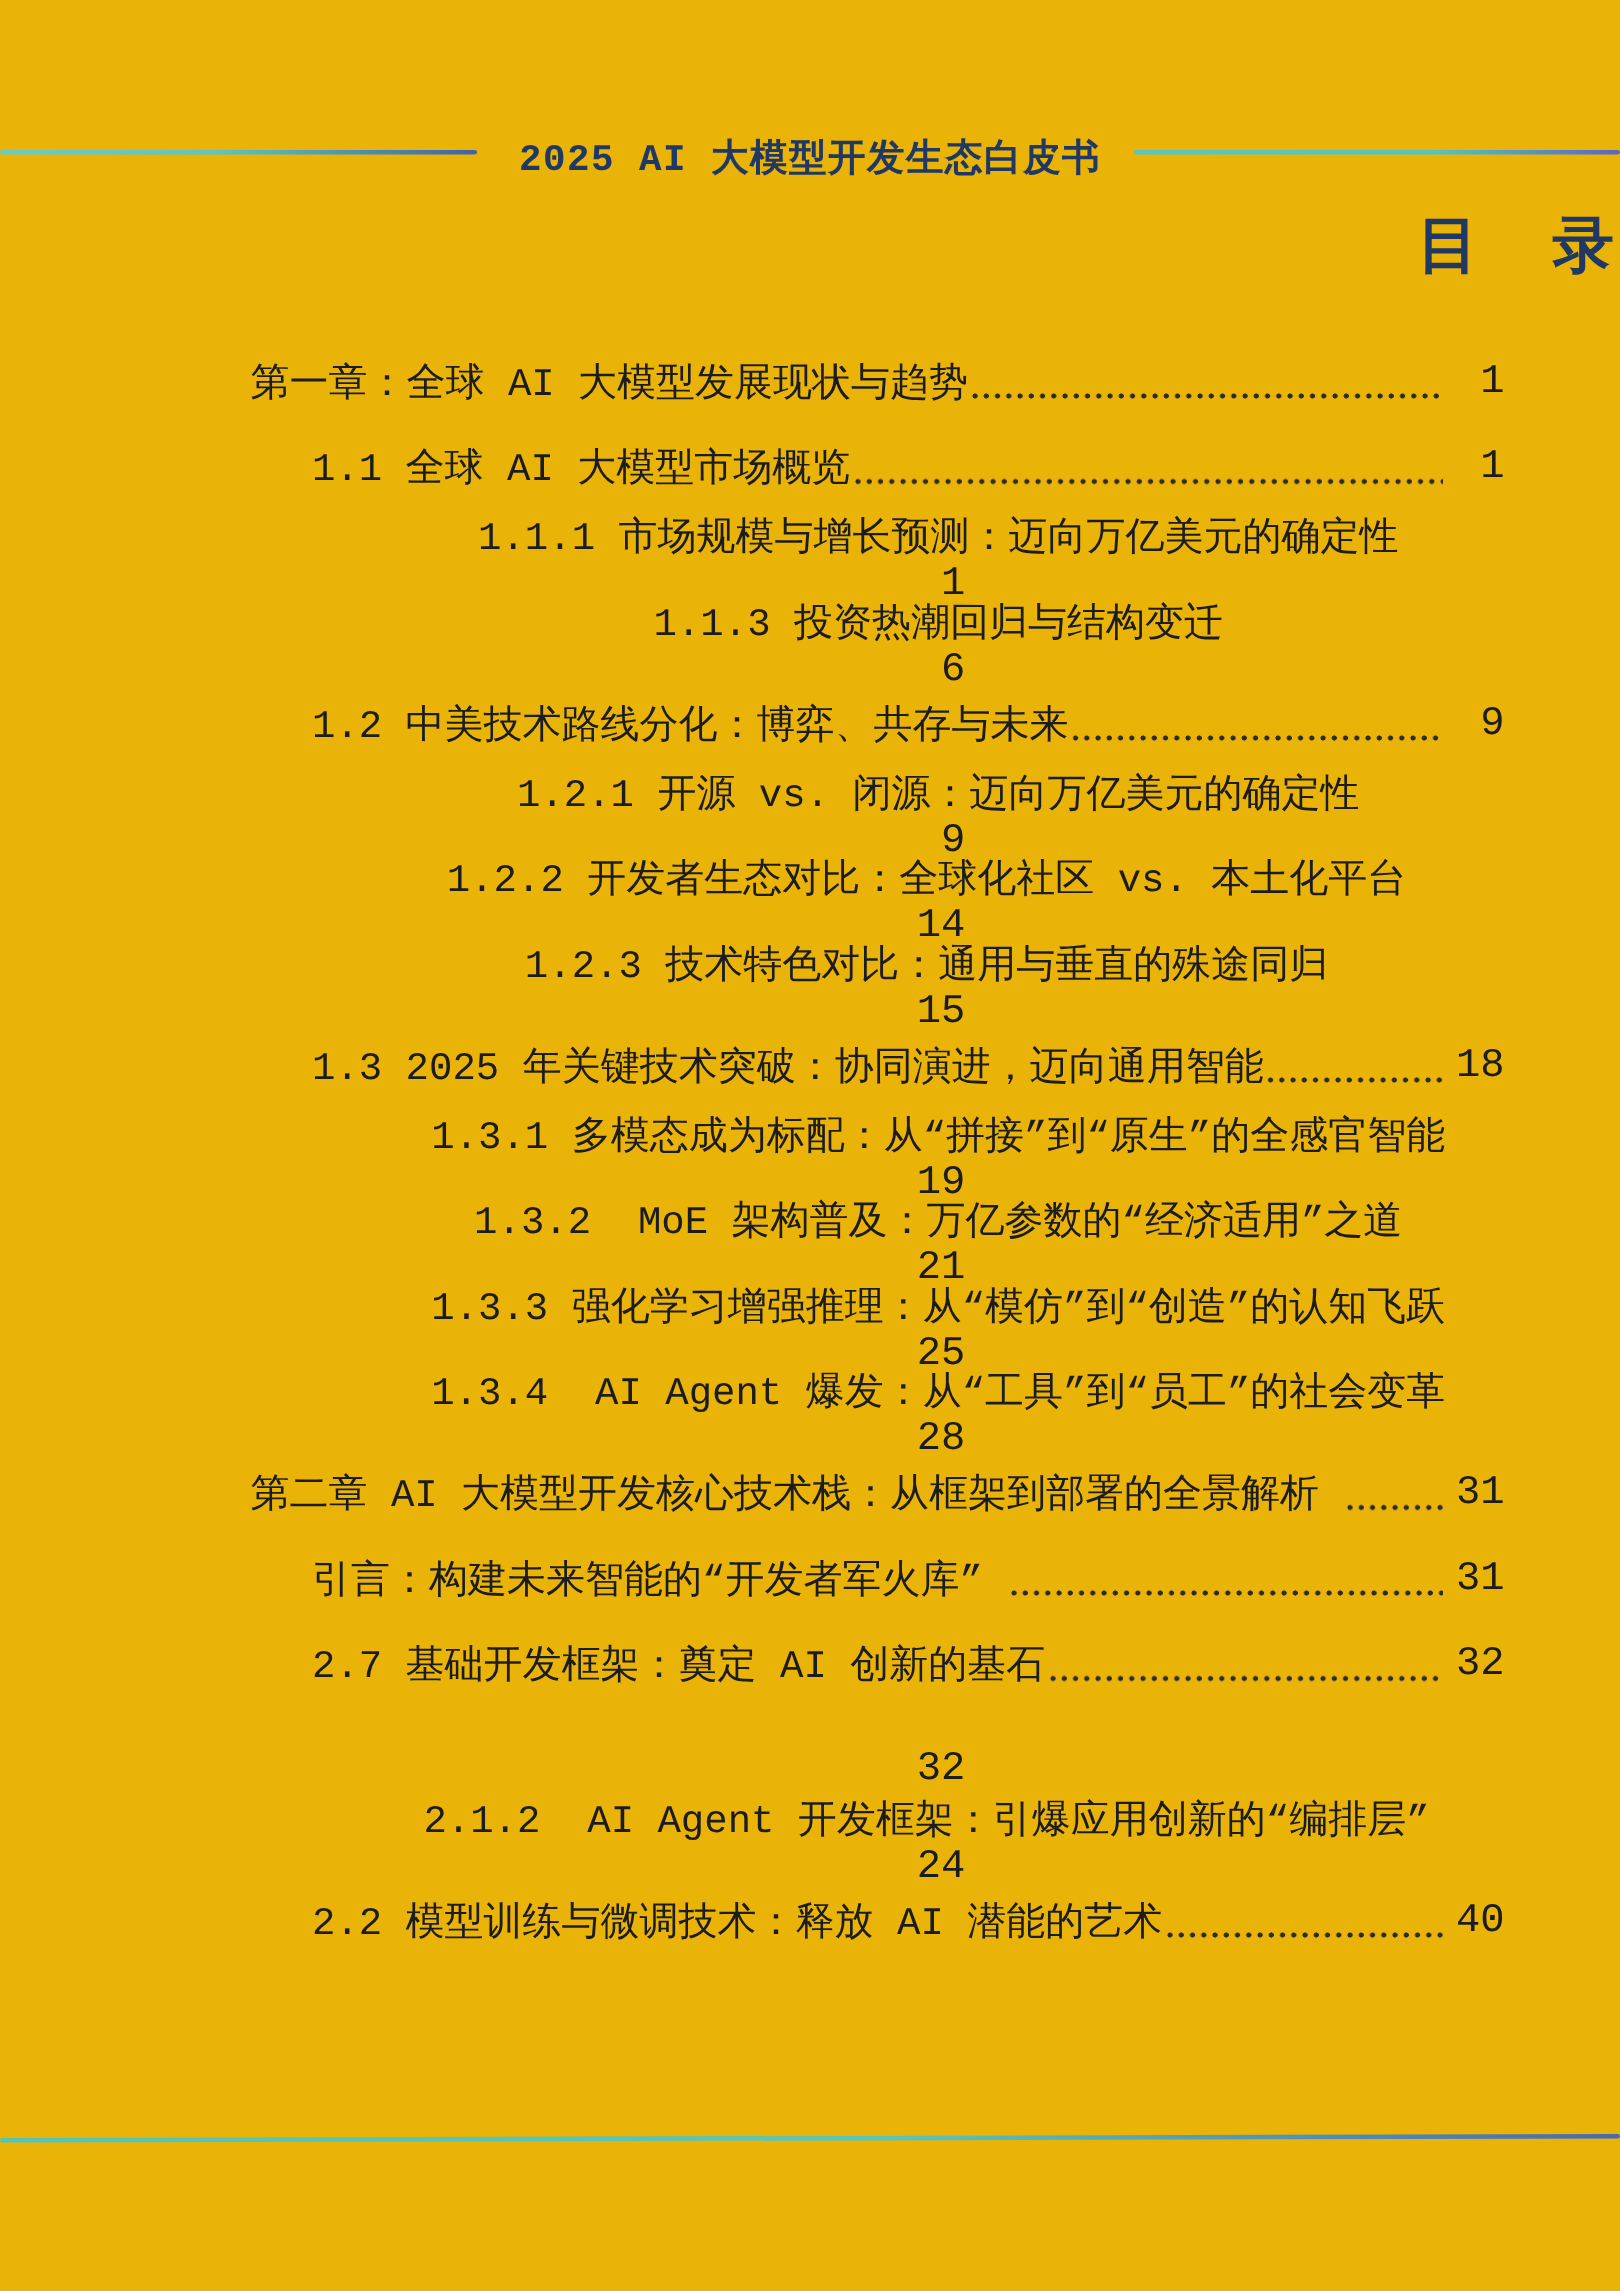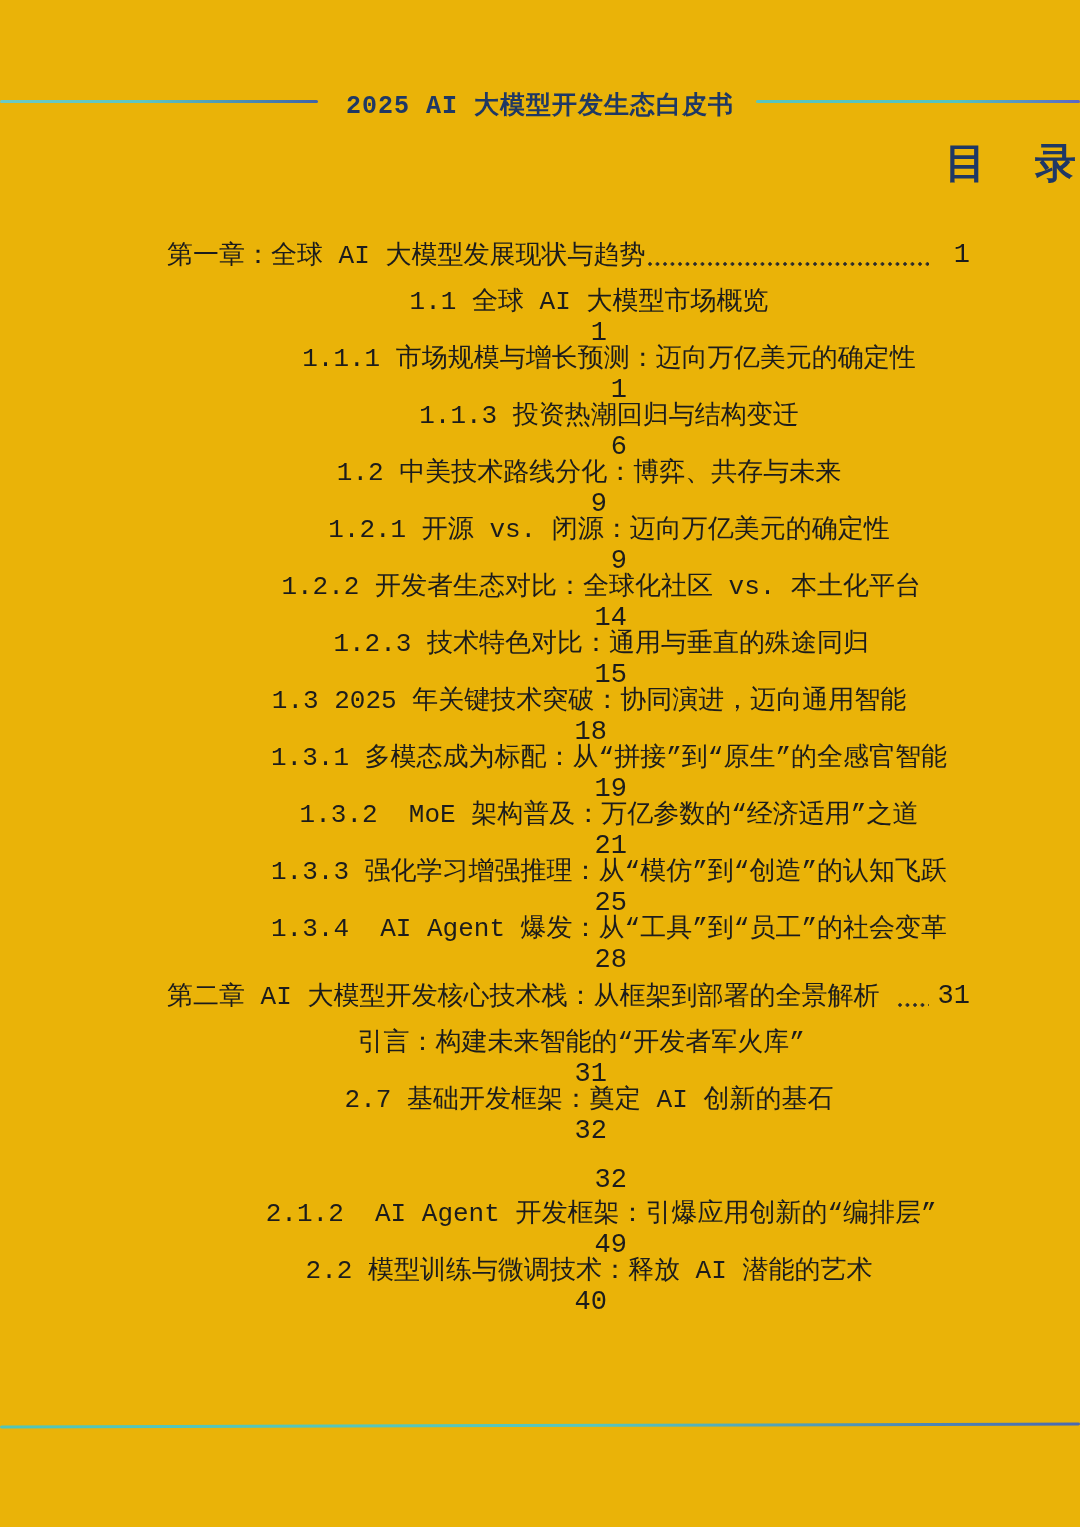--- a/index.html
+++ b/index.html
@@ -46,26 +46,26 @@
 
   .toc-list {
     position: absolute;
     top: 226px; left: 0; right: 0;
   }
 
   .toc-row {
     display: flex;
     align-items: center;
     height: 57px;
-    padding-right: 110px;
+    padding-right: 77px;
     font-size: 26px;
     cursor: pointer;
   }
   .toc-row.lvl1 { padding-left: 167px; }
-  .toc-row.lvl2 { padding-left: 208px; flex-direction: column; }
+  .toc-row.lvl2 { padding-left: 208px; }
   .toc-row.lvl3 { padding-left: 248px; flex-direction: column; }
 
   .toc-label { white-space: pre; flex: 0 0 auto; }
 
   .toc-leader {
     flex: 1 1 auto;
     height: 4px;
     margin-left: 3px;
     margin-right: 5px;
     transform: translateY(9px);
@@ -194,21 +194,21 @@
   </div>
 
   <div class="toc-row lvl3">
     <span class="toc-leader"></span>
     <span class="toc-page-num">32</span>
   </div>
 
   <div class="toc-row lvl3">
     <span class="toc-label">2.1.2  AI Agent 开发框架：引爆应用创新的“编排层” </span>
     <span class="toc-leader"></span>
-    <span class="toc-page-num">49</span>
+    <span class="toc-page-num">24</span>
   </div>
 
   <div class="toc-row lvl2">
     <span class="toc-label">2.2 模型训练与微调技术：释放 AI 潜能的艺术</span>
     <span class="toc-leader"></span>
     <span class="toc-page-num">40</span>
   </div>
 </div>
 
   <div class="deco-line deco-bottom"></div>

